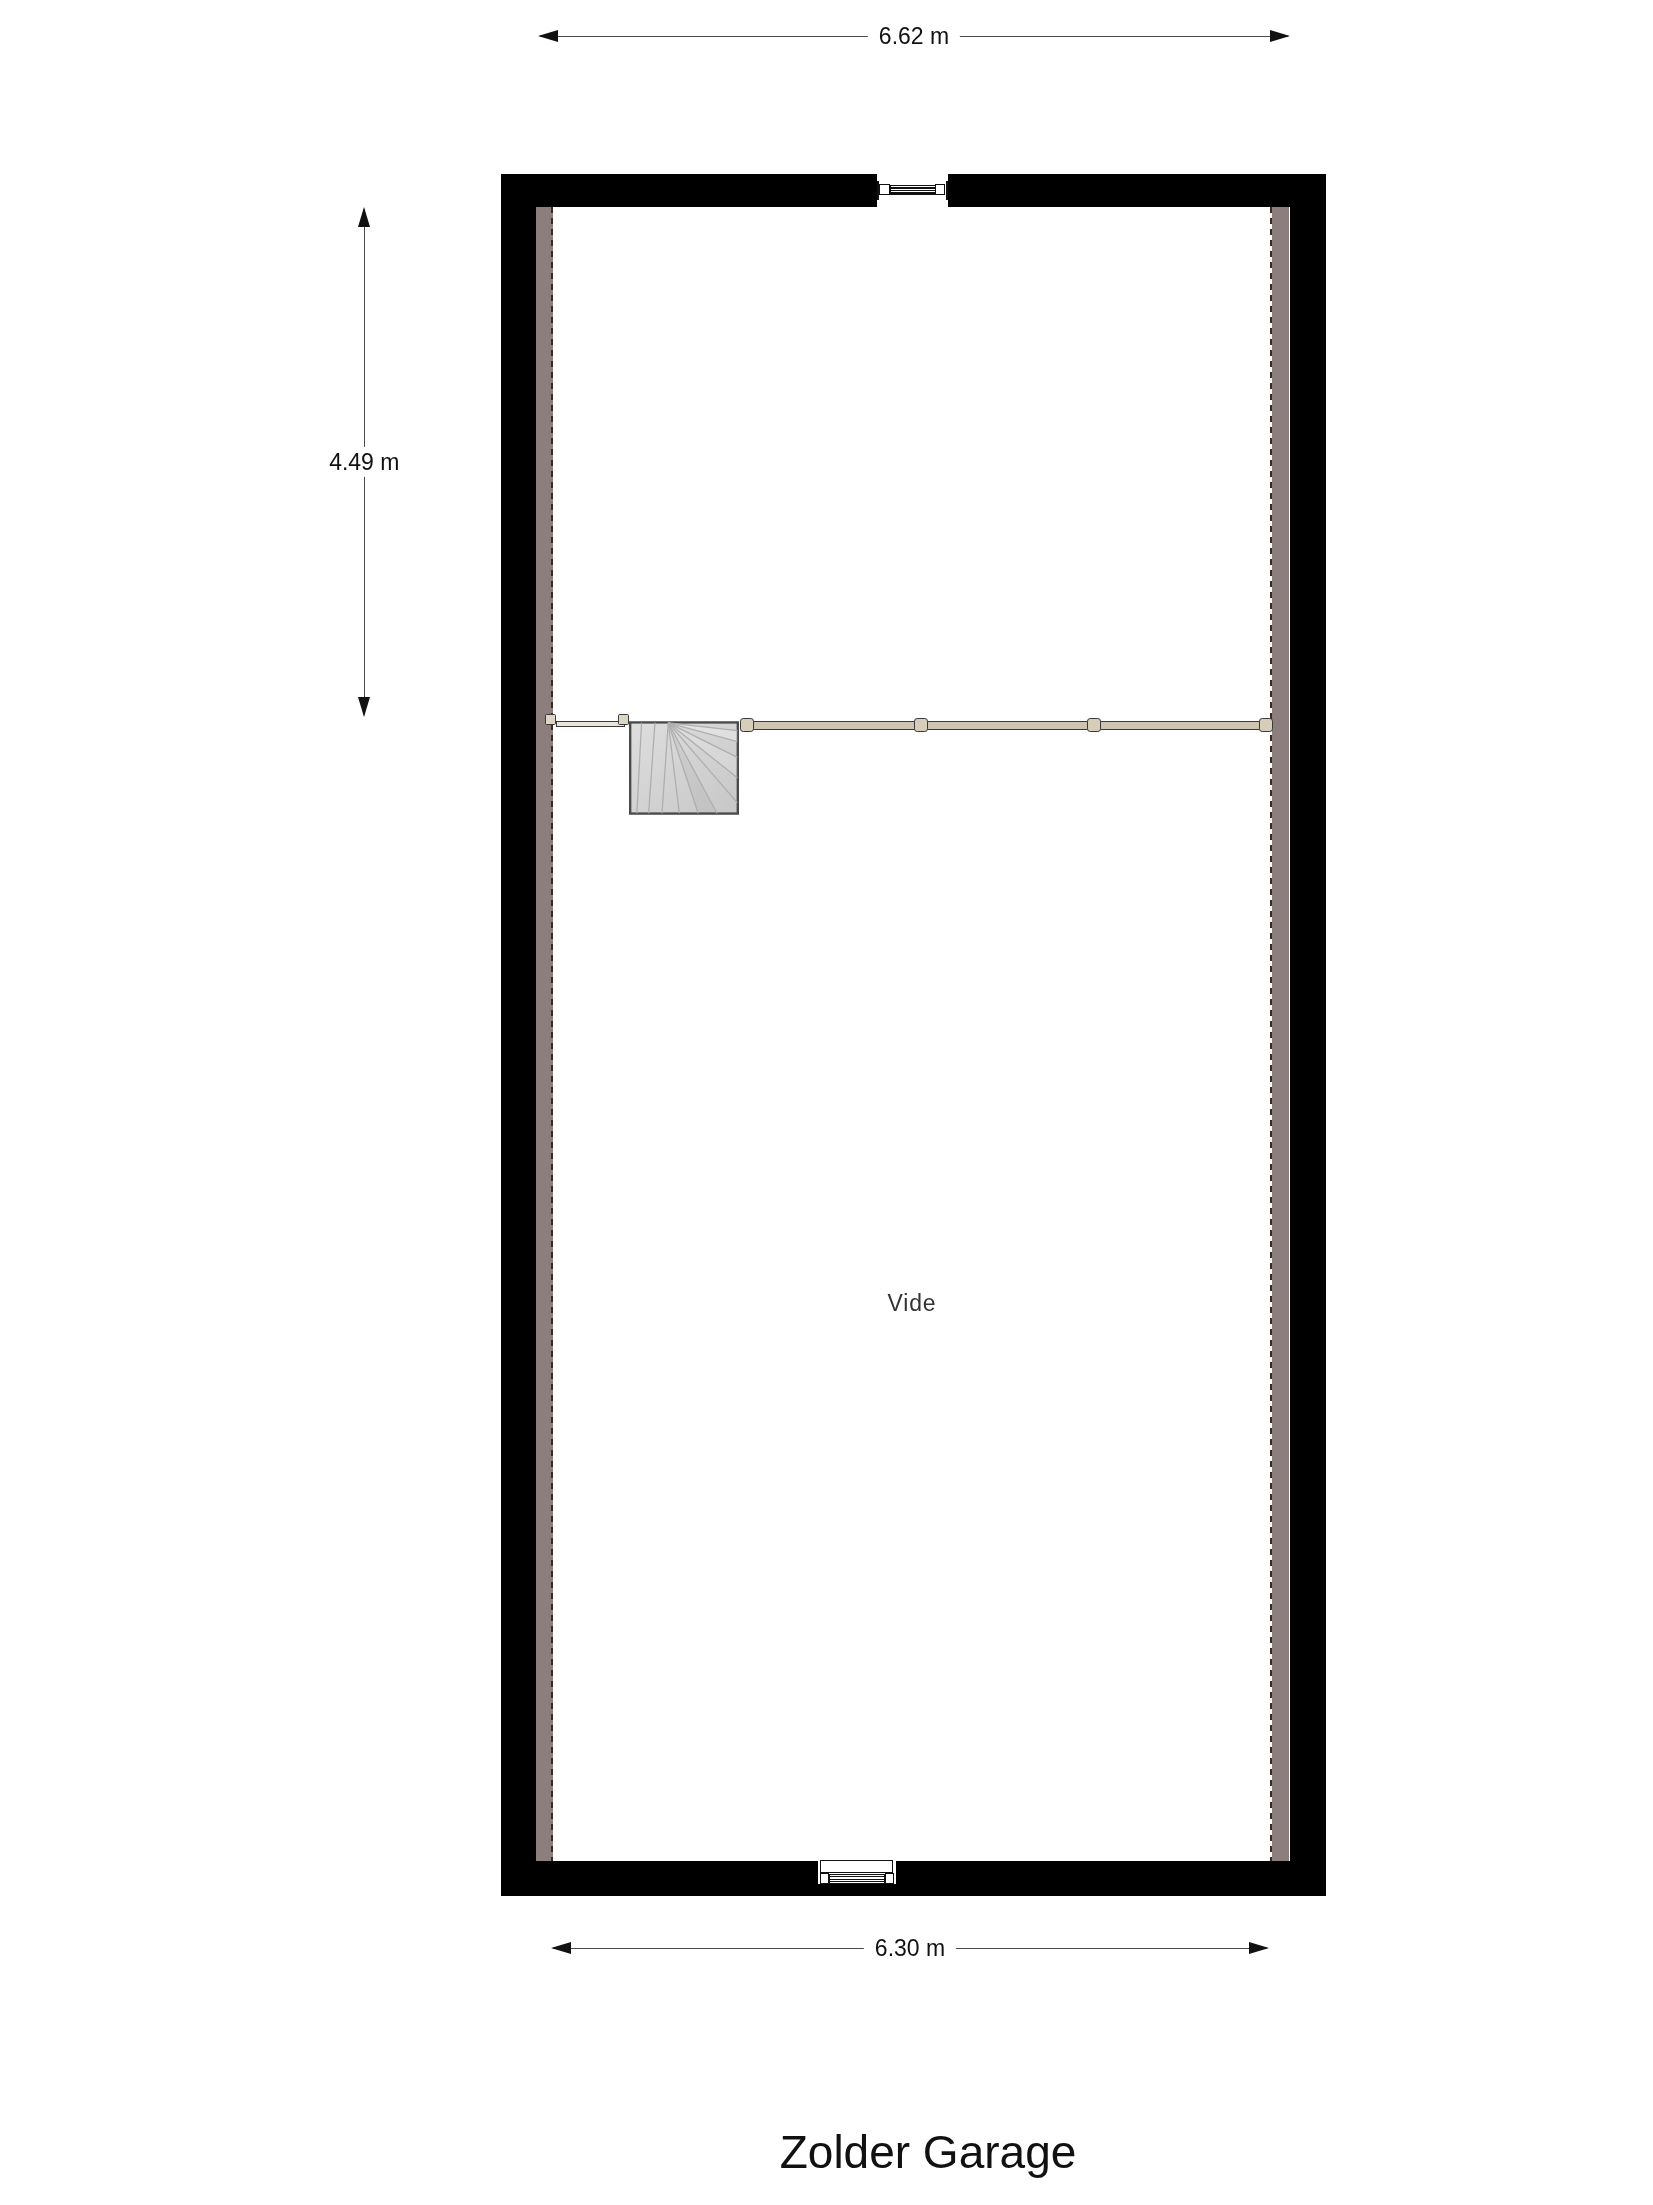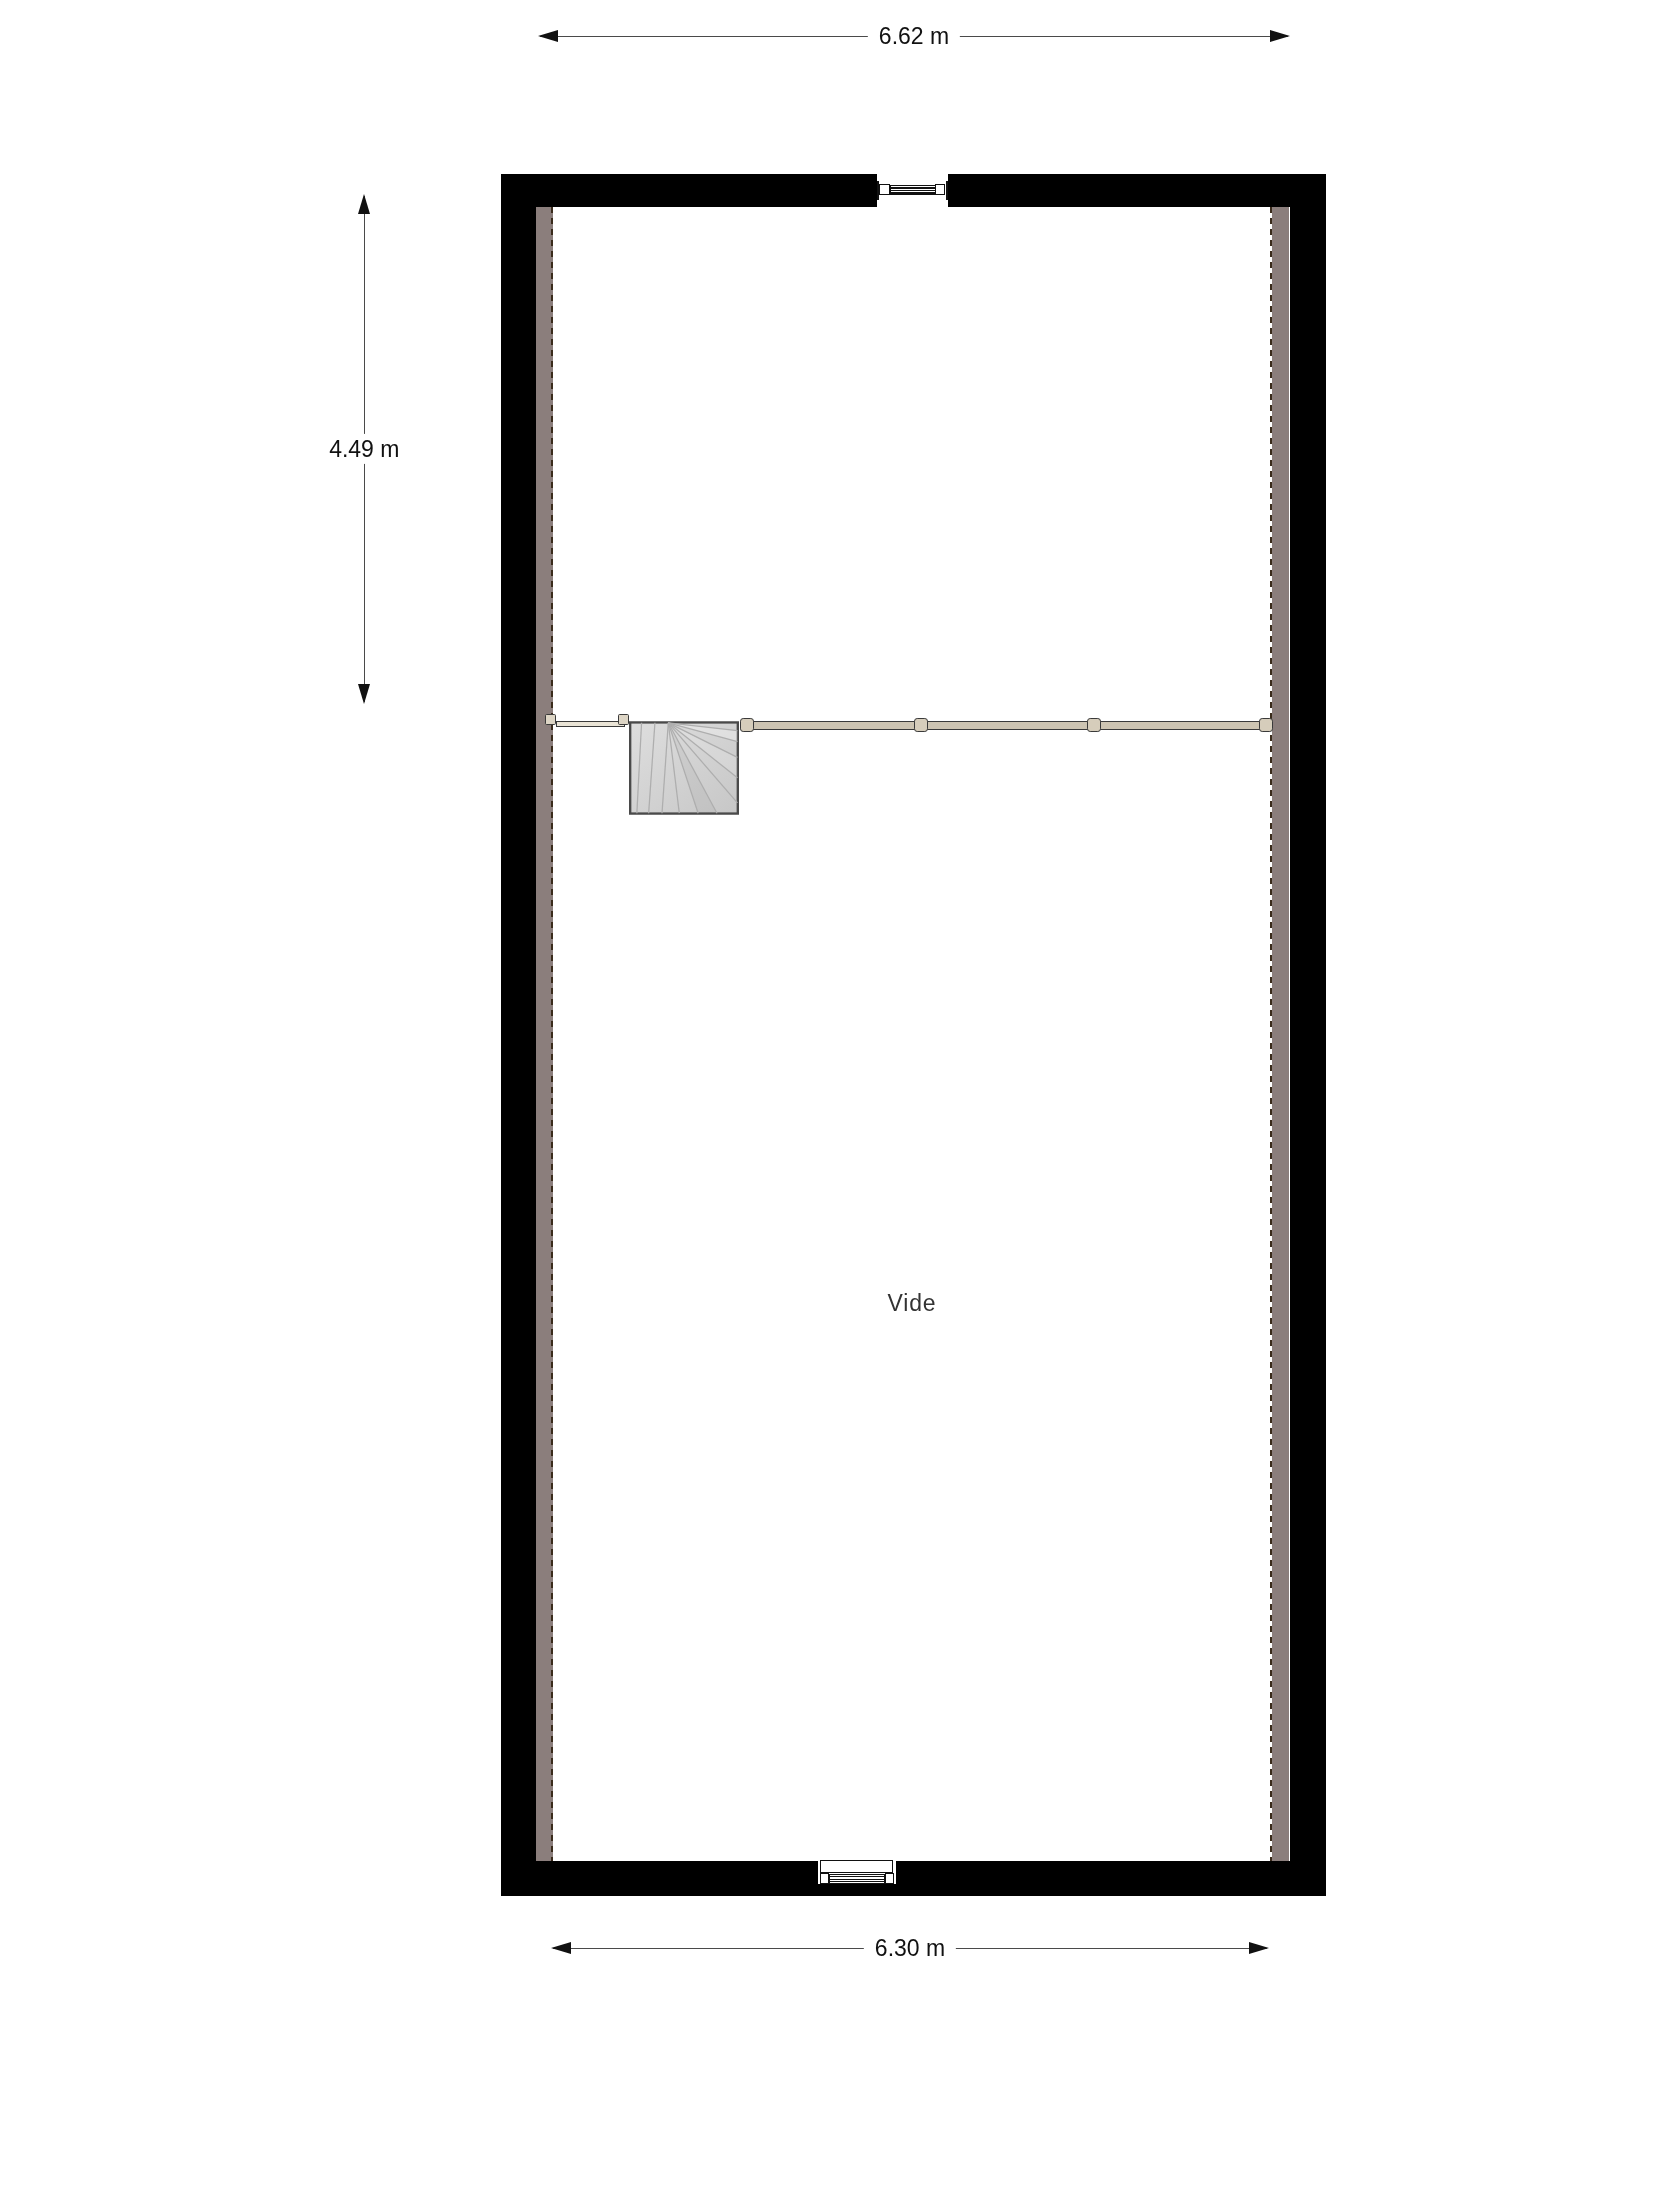--- a/index.html
+++ b/index.html
@@ -54,21 +54,21 @@
   .dim-v .line{position:absolute;top:1.6px;bottom:1.6px;left:5.5px;width:1.6px;background:#4A4A4A;}
   .arr{width:0;height:0;position:absolute;}
   .arr-left{left:0;top:0;border-top:6.3px solid transparent;border-bottom:6.3px solid transparent;border-right:20.5px solid #111;}
   .arr-right{right:0;top:0;border-top:6.3px solid transparent;border-bottom:6.3px solid transparent;border-left:20.5px solid #111;}
   .arr-up{top:0;left:0;border-left:6.3px solid transparent;border-right:6.3px solid transparent;border-bottom:20.5px solid #111;}
   .arr-down{bottom:0;left:0;border-left:6.3px solid transparent;border-right:6.3px solid transparent;border-top:20.5px solid #111;}
   .dim-label{position:absolute;left:50%;top:50%;transform:translate(-50%,-50%);
     background:#fff;padding:1.6px 11px;font-size:23px;color:#111;white-space:nowrap;}
   #dim-top{left:538px;top:30px;width:752px;}
   #dim-bottom{left:551px;top:1942px;width:718px;}
-  #dim-left{left:358px;top:194px;height:510px;}
+  #dim-left{left:358px;top:207px;height:510px;}
 
   .plan-title{left:928px;top:2152px;transform:translate(-50%,-50%);
     font-size:46px;color:#111;white-space:nowrap;}
 </style>
 </head>
 <body>
 
 <div id="canvas">
 
   <div class="abs dim-h" id="dim-top">
@@ -148,15 +148,16 @@
     <div class="abs glazing" style="left:11px;top:14px;width:56px;height:10.2px;"></div>
   </div>
 
   <div class="abs dim-h" id="dim-bottom">
     <div class="line"></div>
     <div class="arr arr-left"></div>
     <div class="arr arr-right"></div>
     <span class="dim-label">6.30 m</span>
   </div>
 
+  <div class="abs plan-title">Zolder Garage</div>
 
 </div>
 
 
 </body></html>

